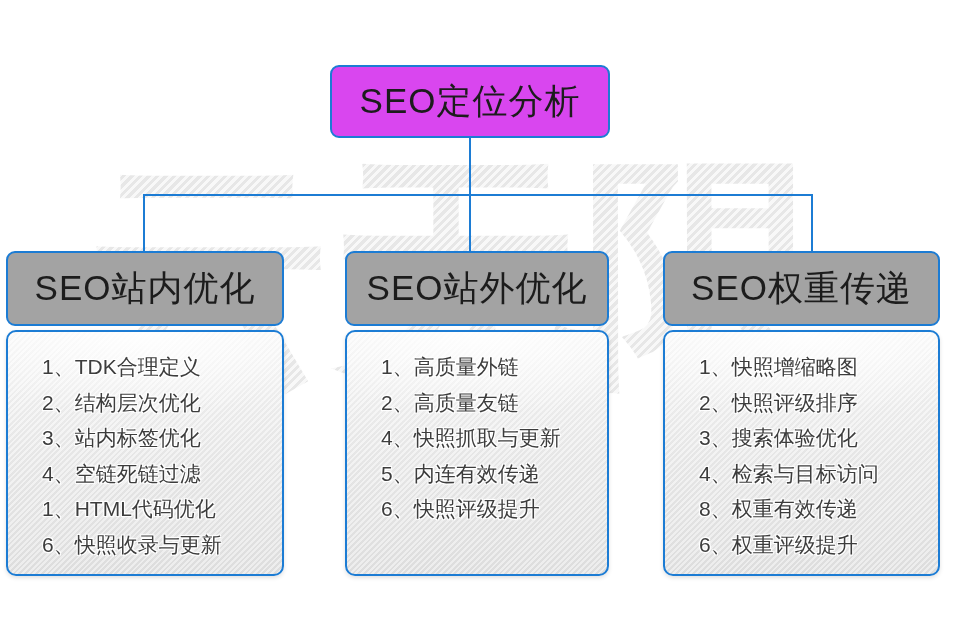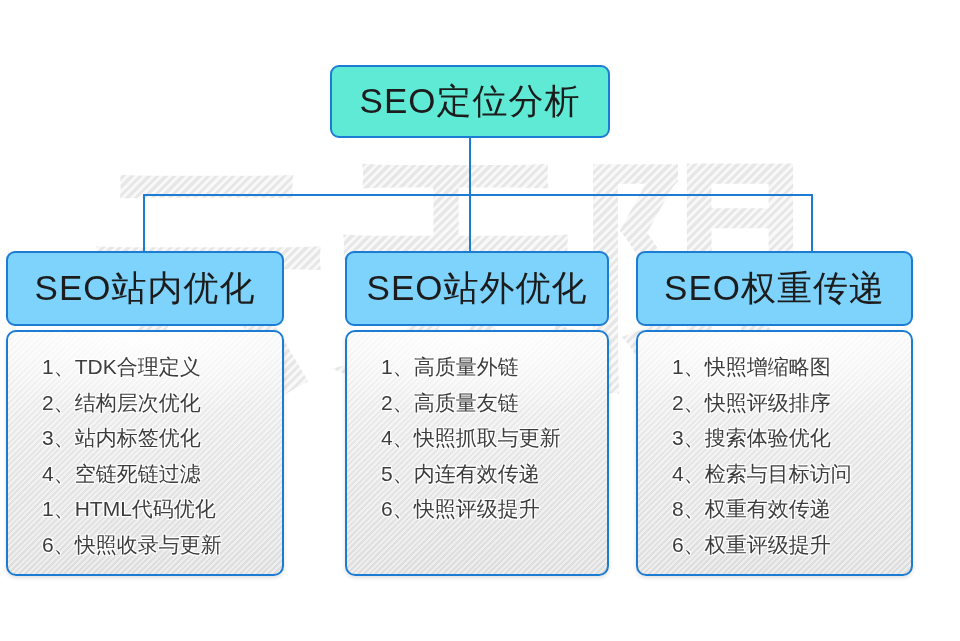--- a/index.html
+++ b/index.html
@@ -35,40 +35,40 @@
   
   .connectors{
     position:absolute; left:0; top:0; z-index:1;
   }
   .connectors polyline, .connectors line{
     stroke:var(--accent); stroke-width:2; fill:none;
   }
   
   .node{
     position:absolute;
-    background:#5eead4;
+    background:#d946ef;
     border:2px solid var(--accent);
     border-radius:9px;
     display:flex; align-items:center; justify-content:center;
     font-size:35px;
     color:var(--header-text);
     z-index:2;
     letter-spacing:1px;
   }
   .root-node{ left:330px; top:65px; width:280px; height:73px; }
 
   .column{ position:absolute; top:251px; z-index:2; }
   .col-0{ left:6px;  width:278px; }
   .col-1{ left:329px; width:280px;padding-left:16px; }
-  .col-2{ left:636px; width:277px; }
+  .col-2{ left:663px; width:277px; }
 
   .column-header{
     position:relative;
     width:100%; height:75px;
-    background:#7dd3fc;
+    background:#a3a3a3;
     border:2px solid var(--accent);
     border-radius:9px;
     display:flex; align-items:center; justify-content:center;
     font-size:35px;
     color:var(--header-text);
     letter-spacing:1px;
   }
   .panel{
     position:relative;
     margin-top:4px;

